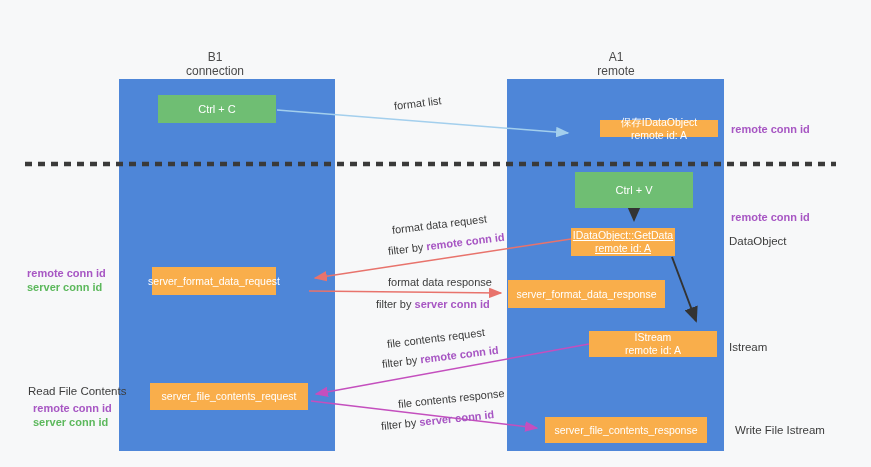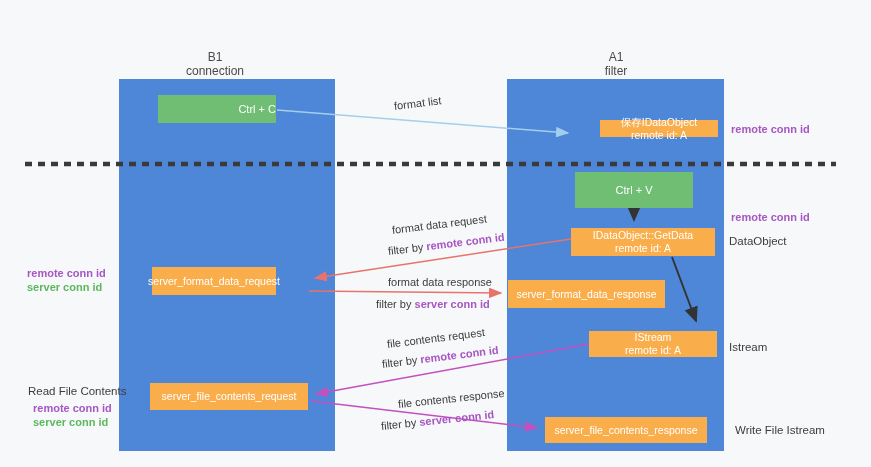--- a/index.html
+++ b/index.html
@@ -15,24 +15,24 @@
   .col-header{top:50px;width:120px;text-align:center;font-size:12px;line-height:14px;color:#4a4a4a;}
   .col-header.left{left:155px;}
   .col-header.right{left:556px;}
   .column{top:79px;height:372px;background:var(--column-blue);}
   .column.left{left:119px;width:216px;}
   .column.right{left:507px;width:217px;}
   .node{display:flex;flex-direction:column;align-items:center;justify-content:center;
         color:#fff;text-align:center;white-space:nowrap;}
   .node.green{background:var(--box-green);font-size:11px;}
   .node.orange{background:var(--box-orange);font-size:10.5px;line-height:13px;}
-  .n-ctrlc{left:158px;top:95px;width:118px;height:28px;align-items:flex-end;}
+  .n-ctrlc{left:158px;top:95px;width:118px;height:28px;}
   .n-save{left:600px;top:120px;width:118px;height:17px;}
   .n-ctrlv{left:575px;top:172px;width:118px;height:36px;}
-  .n-getdata{left:571px;top:228px;width:144px;height:28px;}
+  .n-getdata{left:571px;top:228px;width:104px;height:28px;text-decoration:underline;}
   .n-fmtreq{left:152px;top:267px;width:124px;height:28px;font-size:10px;}
   .n-fmtresp{left:508px;top:280px;width:157px;height:28px;font-size:10px;}
   .n-istream{left:589px;top:331px;width:128px;height:26px;}
   .n-filereq{left:150px;top:383px;width:158px;height:27px;font-size:10px;}
   .n-fileresp{left:545px;top:417px;width:162px;height:26px;font-size:10px;}
   .side-label{font-size:11.5px;color:var(--text-dark);white-space:nowrap;}
   .bold-purple{color:var(--purple);font-weight:bold;font-size:11px;white-space:nowrap;}
   .bold-green{color:var(--green-text);font-weight:bold;font-size:11px;white-space:nowrap;}
   .mid-label{font-size:11px;color:var(--text-dark);white-space:nowrap;}
   .mid-label .val{font-weight:bold;color:var(--purple);}
@@ -52,21 +52,21 @@
 
 <div class="canvas">
 
 
   <div class="abs col-header left">
     <div>B1</div>
     <div>connection</div>
   </div>
   <div class="abs col-header right">
     <div>A1</div>
-    <div>filter</div>
+    <div>remote</div>
   </div>
 
   <div class="abs column left"></div>
   <div class="abs column right"></div>
 
   <svg class="overlay" viewBox="0 0 871 467">
     <defs>
       <marker id="ah-blue" markerWidth="9" markerHeight="7" refX="8" refY="3.5" orient="auto">
           <path class="m-blue" d="M0,0 L9,3.5 L0,7 Z"></path>
         </marker>

